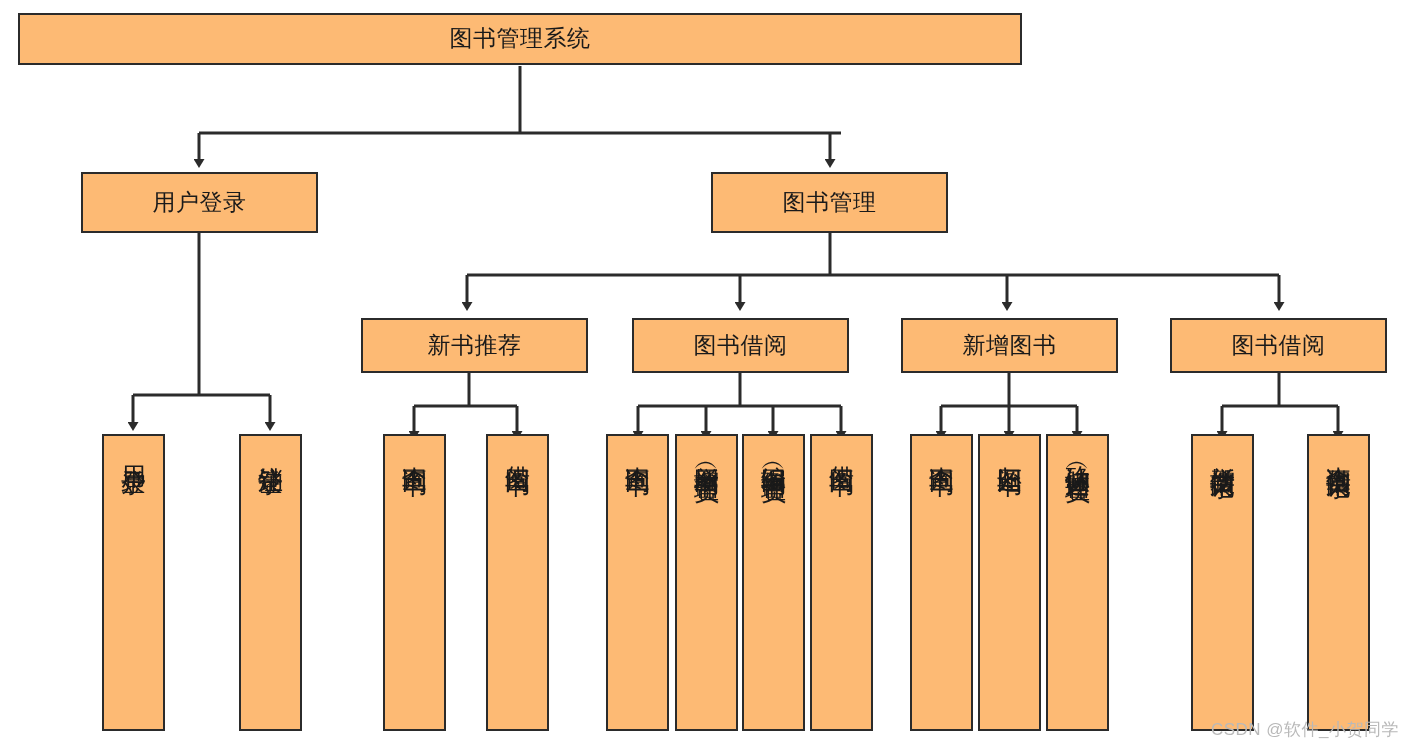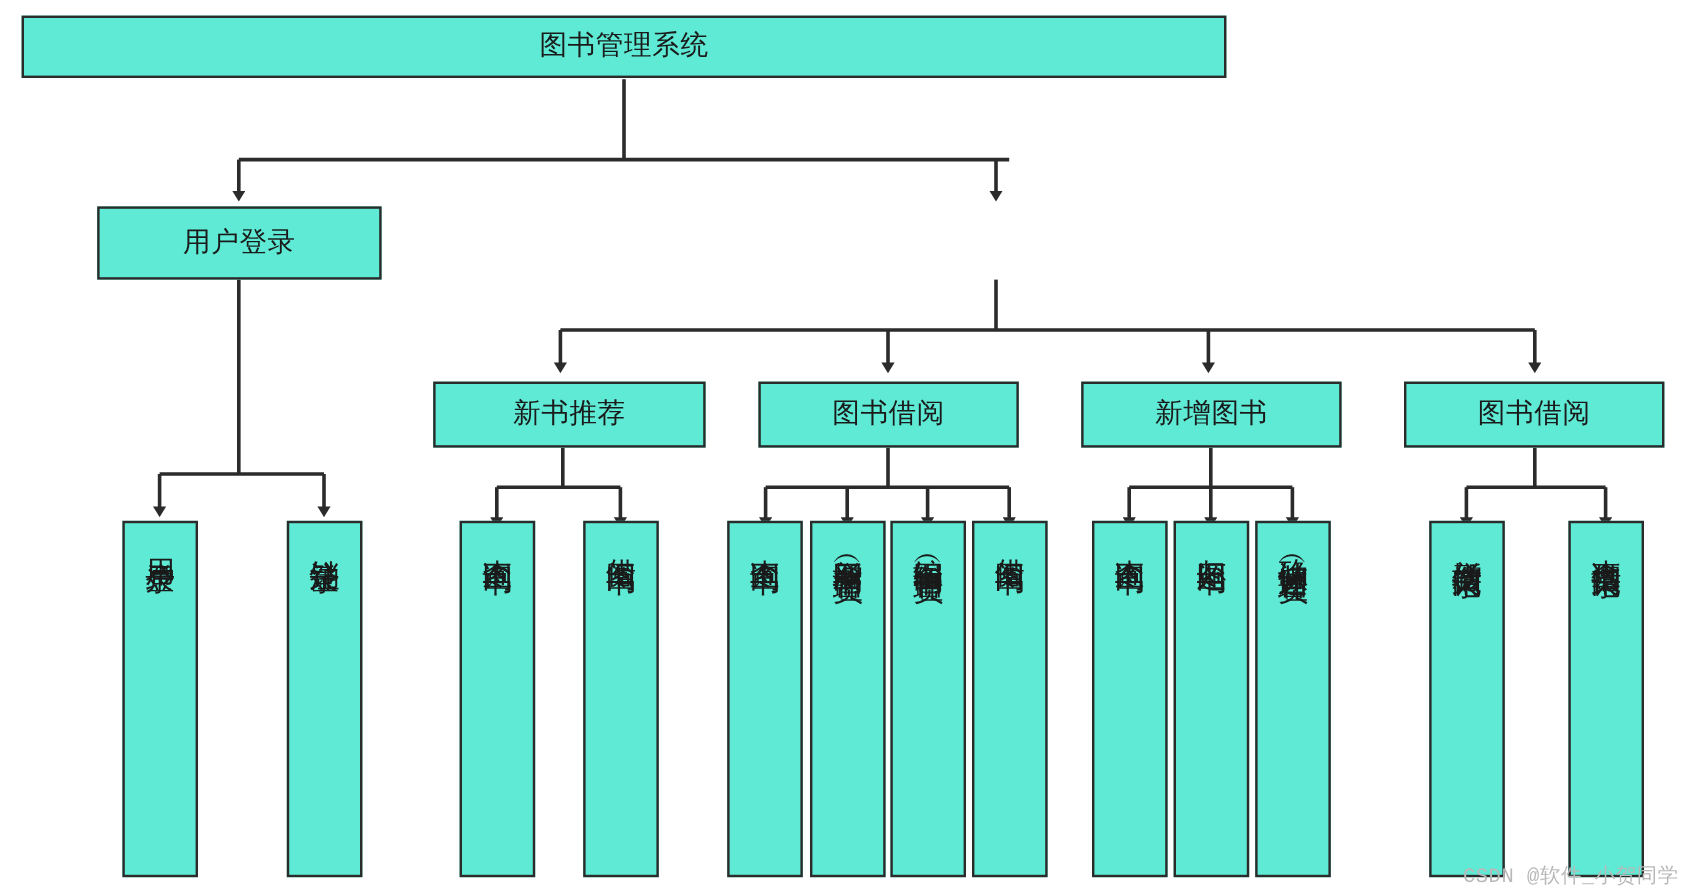--- a/index.html
+++ b/index.html
@@ -21,21 +21,21 @@
     position: absolute;
     left: 0;
     top: 0;
     width: 1405px;
     height: 747px;
     pointer-events: none;
   }
   .node {
     position: absolute;
     box-sizing: border-box;
-    background: #5eead4;
+    background: #fdba74;
     border: 2.5px solid #2b2b2b;
     display: flex;
     align-items: center;
     justify-content: center;
     color: #1a1a1a;
   }
   .node .label {
     display: block;
     text-align: center;
     line-height: 1.12;
@@ -63,21 +63,21 @@
     white-space: nowrap;
   }
   #watermark {
     position: absolute;
     right: 6px;
     bottom: 6px;
     font-size: 17px;
     color: #b9b9b9;
     letter-spacing: 0.5px;
     white-space: nowrap;
-    font-family: Liberation Mono, monospace;
+    font-family: Liberation Sans, sans-serif;
     text-align: right;
   }
 </style>
 </head>
 <body>
 
 <div id="diagram-root">
 
   <svg id="edge-layer" viewBox="0 0 1405 747" width="1405" height="747" xmlns="http://www.w3.org/2000/svg">
     <defs>
@@ -130,20 +130,23 @@
   </svg>
 
   <div class="node root horiz" style="left:18px; top:13px; width:1004px; height:52px;">
     <span class="label">图书管理系统</span>
   </div>
 
   <div class="node horiz" style="left:81px; top:172px; width:237px; height:61px;">
     <span class="label">用户登录</span>
   </div>
 
+  <div class="node horiz" style="left:711px; top:172px; width:237px; height:61px;">
+    <span class="label">图书管理</span>
+  </div>
 
   <div class="node horiz" style="left:361px; top:318px; width:227px; height:55px;">
     <span class="label">新书推荐</span>
   </div>
 
   <div class="node horiz" style="left:632px; top:318px; width:217px; height:55px;">
     <span class="label">图书借阅</span>
   </div>
 
   <div class="node horiz" style="left:901px; top:318px; width:217px; height:55px;">

